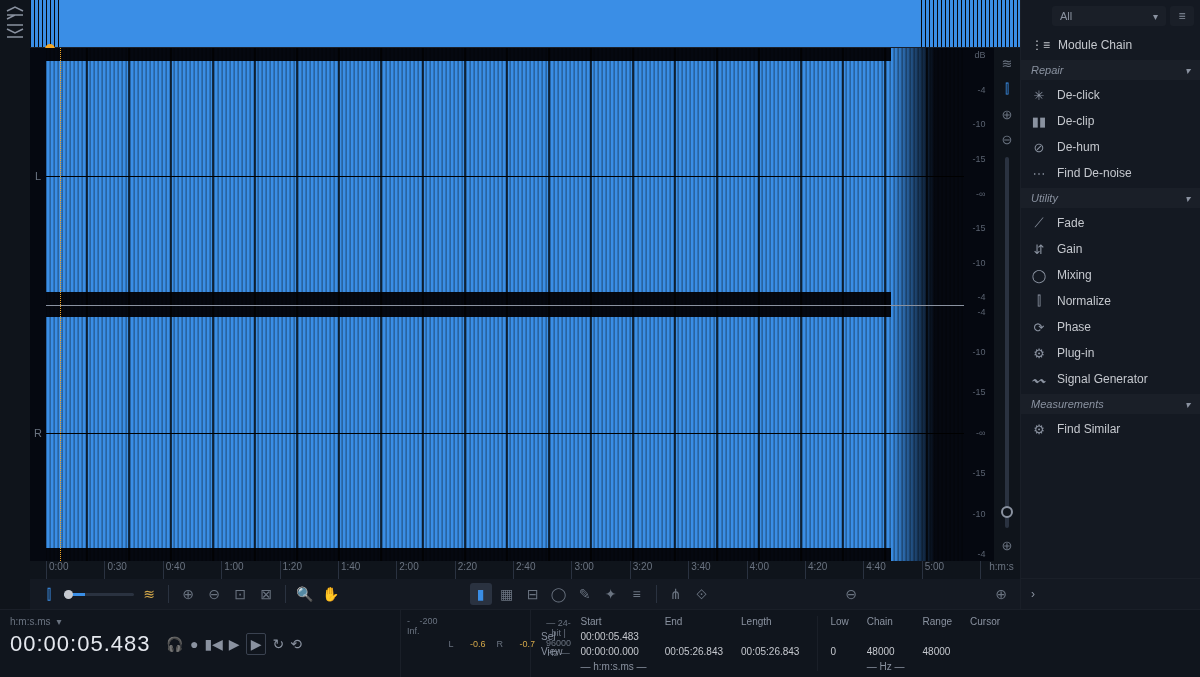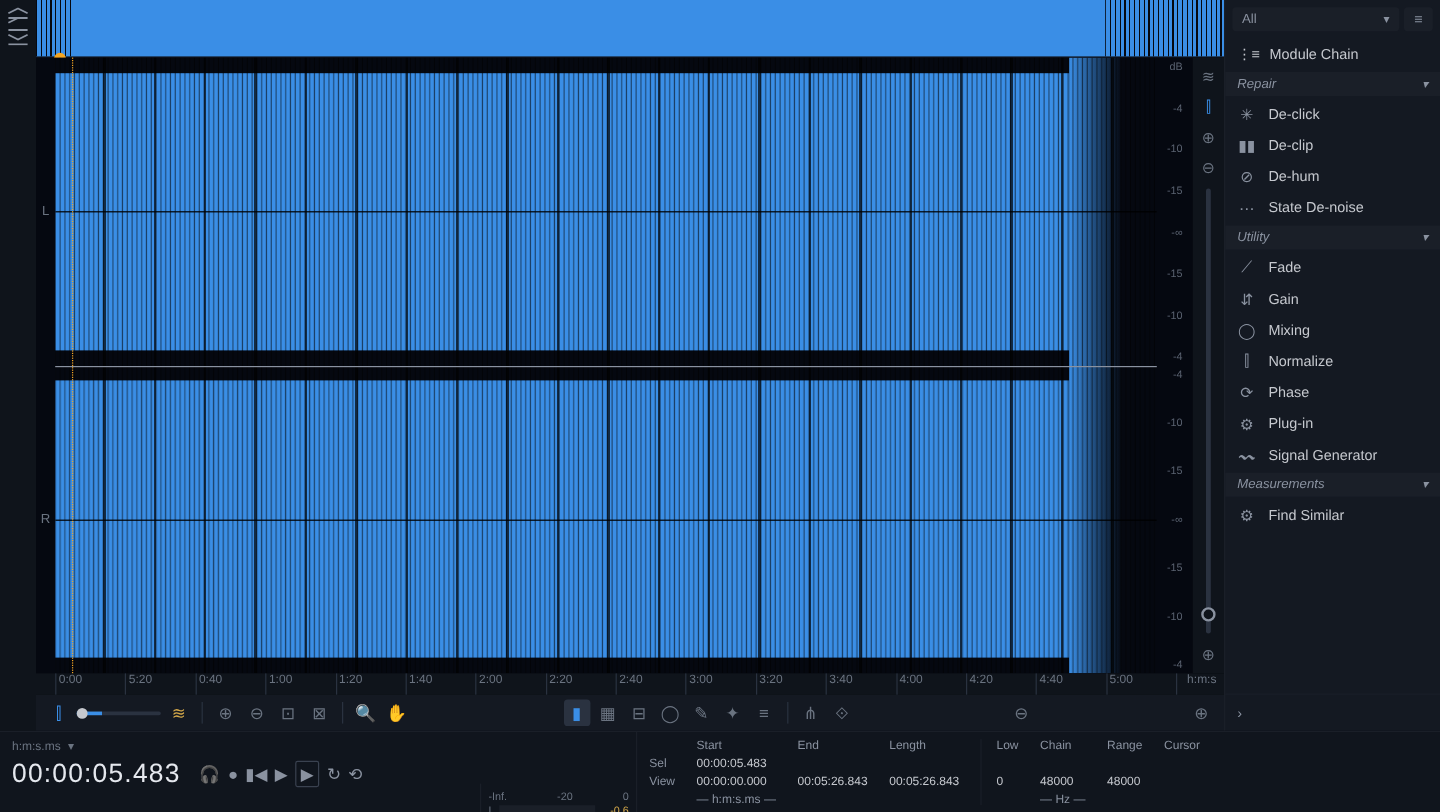--- a/index.html
+++ b/index.html
@@ -49,36 +49,36 @@
 .timeline .unit { flex:0 0 40px; text-align:center; }
 .toolbar { height:30px; background:#141922; display:flex; align-items:center; padding:0 8px; gap:4px; }
 .tb-ic { width:22px; height:22px; color:#6a7380; display:flex; align-items:center; justify-content:center; cursor:pointer; font-size:14px; border-radius:3px; }
 .tb-ic.active { background:#2a3240; color:#3a8ee6; }
 .tb-ic.amber { color:#d4a84a; }
 .tb-sep { width:1px; height:18px; background:#2a3240; margin:0 4px; }
 .tb-slider { width:70px; height:3px; background:#2a3240; position:relative; border-radius:2px; }
 .tb-slider::before { content:""; position:absolute; left:0; width:30%; top:0; bottom:0; background:#3a8ee6; }
 .tb-slider::after { content:""; position:absolute; left:0; top:-3px; width:9px; height:9px; background:#c5c8ce; border-radius:50%; }
 .sidebar { width:180px; background:#141922; display:flex; flex-direction:column; border-left:1px solid #1a1f28; }
-.sb-top { display:flex; gap:4px; padding:6px; }
+.sb-top { display:flex; gap:4px; padding:6px;margin-left:25px; }
 .sb-dd { flex:1; background:#1a1f28; padding:4px 8px; font-size:11px; color:#8a92a0; display:flex; justify-content:space-between; align-items:center; border-radius:3px; cursor:pointer; }
 .sb-menu-ic { width:24px; background:#1a1f28; border-radius:3px; display:flex; align-items:center; justify-content:center; color:#8a92a0; cursor:pointer; }
 .sb-hdr { padding:6px 10px; display:flex; align-items:center; gap:8px; color:#c5c8ce; font-size:12px; cursor:pointer; }
 .sb-cat { background:#1a1f28; padding:4px 10px; font-size:11px; color:#8a92a0; display:flex; justify-content:space-between; align-items:center; margin:2px 0; cursor:pointer;font-style:italic; }
 .sb-item { padding:5px 10px 5px 10px; display:flex; align-items:center; gap:10px; font-size:12px; color:#c5c8ce; cursor:pointer; }
 .sb-item .ic { width:16px; height:16px; color:#8a92a0; display:flex; align-items:center; justify-content:center; font-size:13px; }
 .sb-expand { padding:8px 10px; color:#8a92a0; cursor:pointer; border-top:1px solid #1a1f28; margin-top:auto;}
 .bottom { height:68px; background:#10151d; border-top:1px solid #1a1f28; display:flex; }
 .transport { width:400px; padding:6px 10px; display:flex; flex-direction:column; gap:4px; }
 .fmt-row { display:flex; align-items:center; gap:6px; font-size:10px; color:#6a7380; }
 .time-big { font-size:22px; color:#e5e8ee; font-weight:300; letter-spacing:1px; font-variant-numeric:tabular-nums; }
 .trans-btns { display:flex; gap:6px; align-items:center; }
 .trans-btns .tb { color:#8a92a0; font-size:14px; cursor:pointer; }
 .trans-btns .tb.boxed { border:1px solid #3a4250; padding:2px 4px; border-radius:2px; }
-.meters { width:130px; padding:6px; font-size:9px; color:#6a7380; display:flex; flex-direction:column; gap:1px; border-left:1px solid #1a1f28;margin-top:43px; }
+.meters { width:130px; padding:6px; font-size:9px; color:#6a7380; display:flex; flex-direction:row; gap:11px; border-left:1px solid #1a1f28; }
 .meter-hdr { display:flex; justify-content:space-between; }
 .meter-row { display:flex; align-items:center; gap:4px; }
 .meter-bar { flex:1; height:8px; background:#1a1f28; }
 .meter-val { color:#d4a84a; width:24px; text-align:right; }
 .meter-fmt { text-align:center; margin-top:2px; }
 .info-grid { flex:1; padding:6px 10px; font-size:10px; color:#6a7380; display:flex; gap:18px; border-left:1px solid #1a1f28; }
 .info-col { display:flex; flex-direction:column; gap:4px; }
 .info-col .lab { color:#8a92a0; }
 .info-col .val { color:#c5c8ce; }
 .history { width:160px; padding:6px 10px; border-left:1px solid #1a1f28; font-size:11px; }
@@ -158,21 +158,21 @@
           <div class="zi">⊖</div>
           <div class="zoom-slider">
               <div class="zoom-thumb"></div>
             </div>
           <div class="zi">⊕</div>
         </div>
       </div>
 
       <div class="timeline">
         <span>0:00</span>
-          <span>5:20</span>
+          <span>0:30</span>
           <span>0:40</span>
           <span>1:00</span>
           <span>1:20</span>
           <span>1:40</span>
           <span>2:00</span>
           <span>2:20</span>
           <span>2:40</span>
           <span>3:00</span>
           <span>3:20</span>
           <span>3:40</span>
@@ -236,21 +236,21 @@
       <div class="sb-item">
           <span class="ic">▮▮</span>
           <span>De-clip</span>
         </div>
       <div class="sb-item">
           <span class="ic">⊘</span>
           <span>De-hum</span>
         </div>
       <div class="sb-item">
           <span class="ic">⋯</span>
-          <span>State De-noise</span>
+          <span>Find De-noise</span>
         </div>
       <div class="sb-cat">
           <span>Utility</span>
           <span class="chev">▾</span>
         </div>
       <div class="sb-item">
           <span class="ic">⟋</span>
           <span>Fade</span>
         </div>
       <div class="sb-item">

